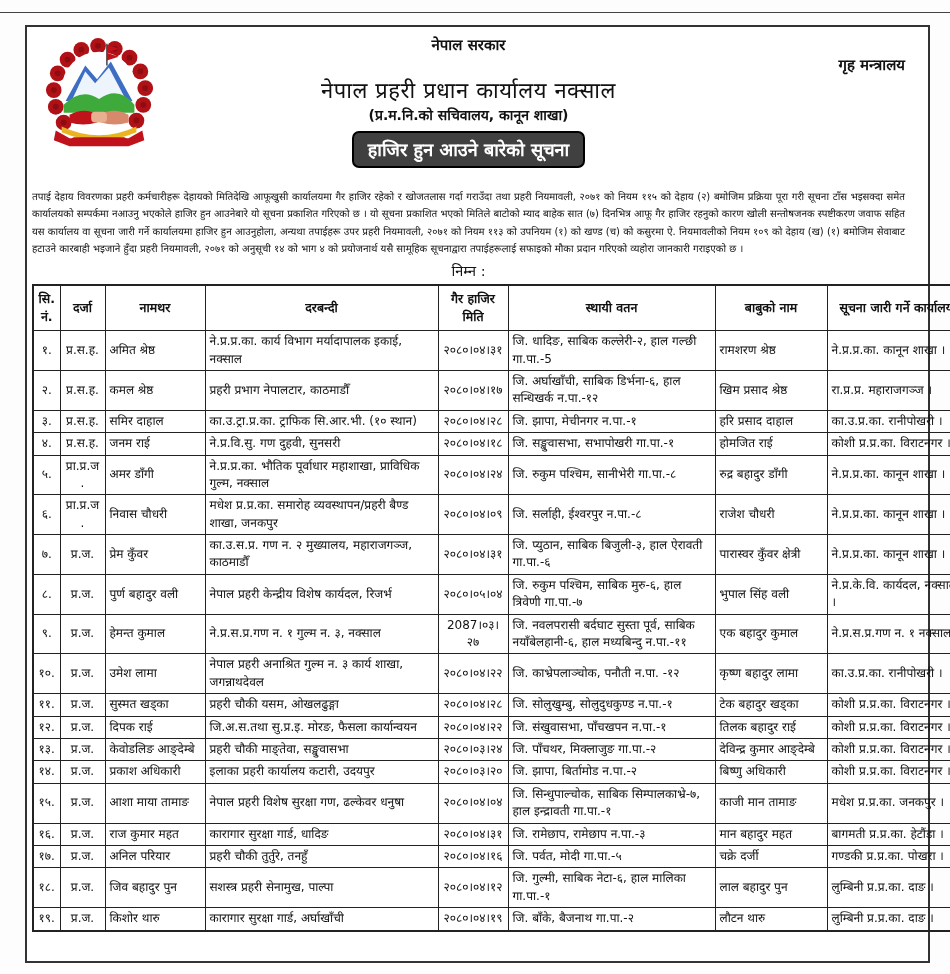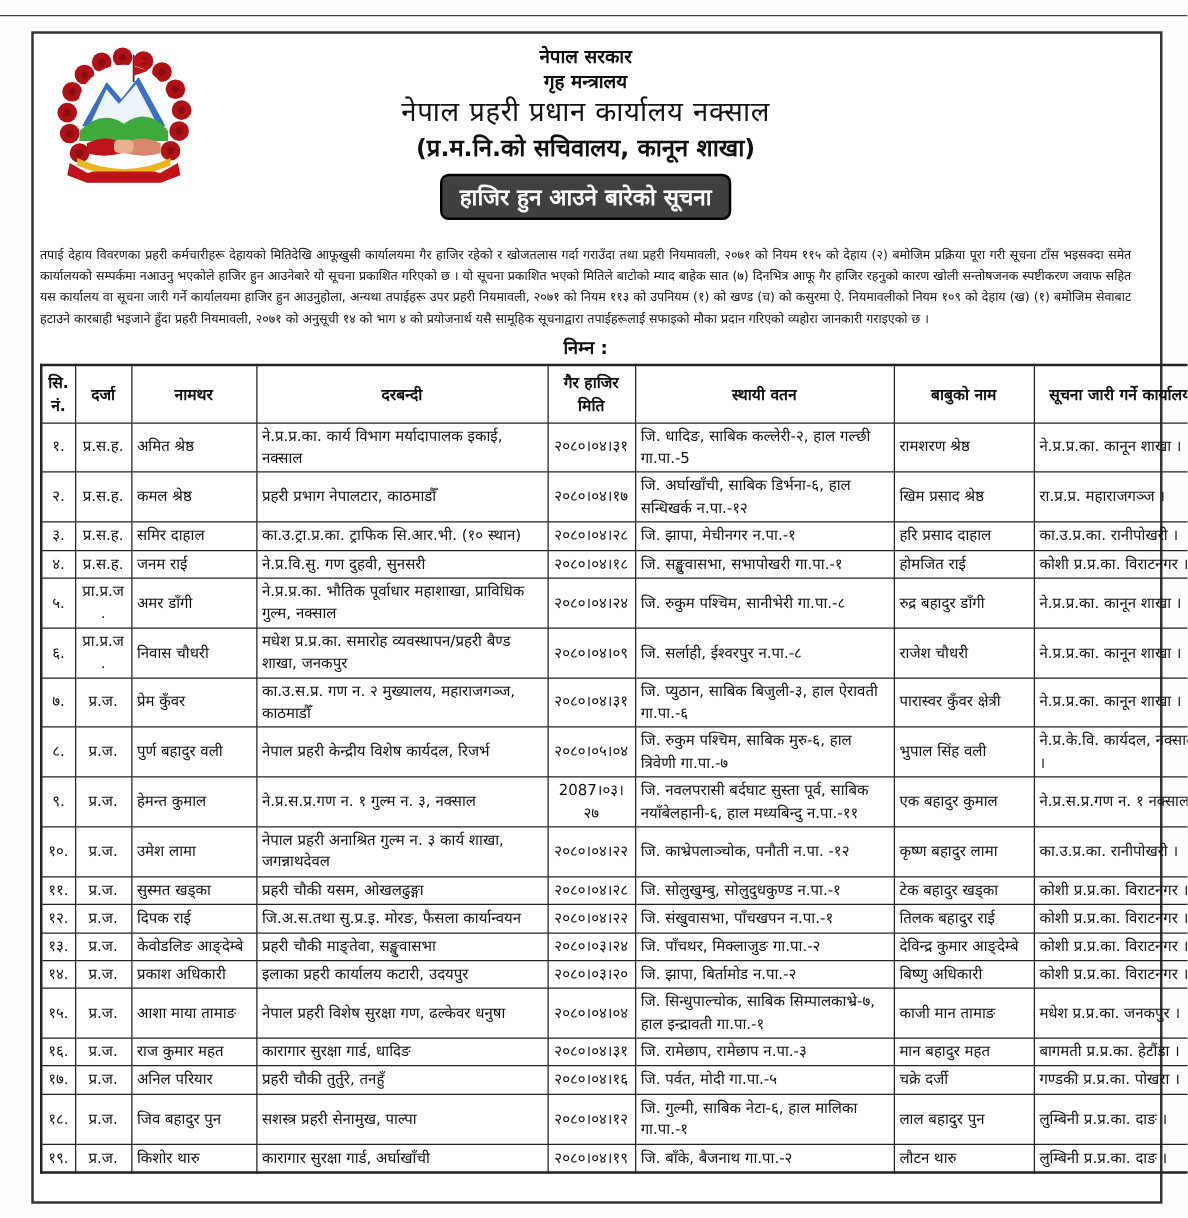--- a/index.html
+++ b/index.html
@@ -19,40 +19,40 @@
     position:absolute; top:25px; left:25px; width:905px; height:938px;
     background:#fff;
     border:2px solid #333;
     box-shadow:0 0 0 1px #fff inset;
     padding:6px 23px 4px 5px;
   }
   
   .header { position:relative; text-align:center; padding-top:2px; }
   .emblem { position:absolute; left:10px; top:2px; width:118px; height:120px; }
   .h-gov      { font-size:15px; font-weight:bold; line-height:1.35; }
-  .h-ministry { font-size:15px; font-weight:bold; line-height:1.35; }
+  .h-ministry { font-size:15px; font-weight:bold; line-height:1.35;text-align:right; }
   .h-office   { font-size:22px; font-weight:normal; line-height:1.35; letter-spacing:.5px; }
-  .h-section  { font-size:19px; font-weight:bold; line-height:1.5; }
+  .h-section  { font-size:14px; font-weight:bold; line-height:1.5; }
   .h-notice {
     display:inline-block; margin:5px 0 4px 0;
     background:#404040; color:#fff;
     font-size:18px; font-weight:bold;
     padding:4px 14px 5px 14px; border-radius:7px;
     border:2px solid #000;
   }
   .h-published { font-size:14px; font-weight:bold; }
   
   .para {
     margin-top:16px;
     font-size:10px;
     line-height:1.72;
     text-align:justify;
     font-weight:500;
   }
-  .nimna { text-align:center; font-weight:bold; font-size:14.5px; margin:3px 0 4px 0; }
+  .nimna { text-align:center; font-weight:normal; font-size:14.5px; margin:3px 0 4px 0; }
   
   table.notice {
     width:100%;
     border-collapse:collapse;
     table-layout:fixed;
     border:2px solid #222;
   }
   table.notice th, table.notice td {
     border:1px solid #222;
     padding:2px 4px;

